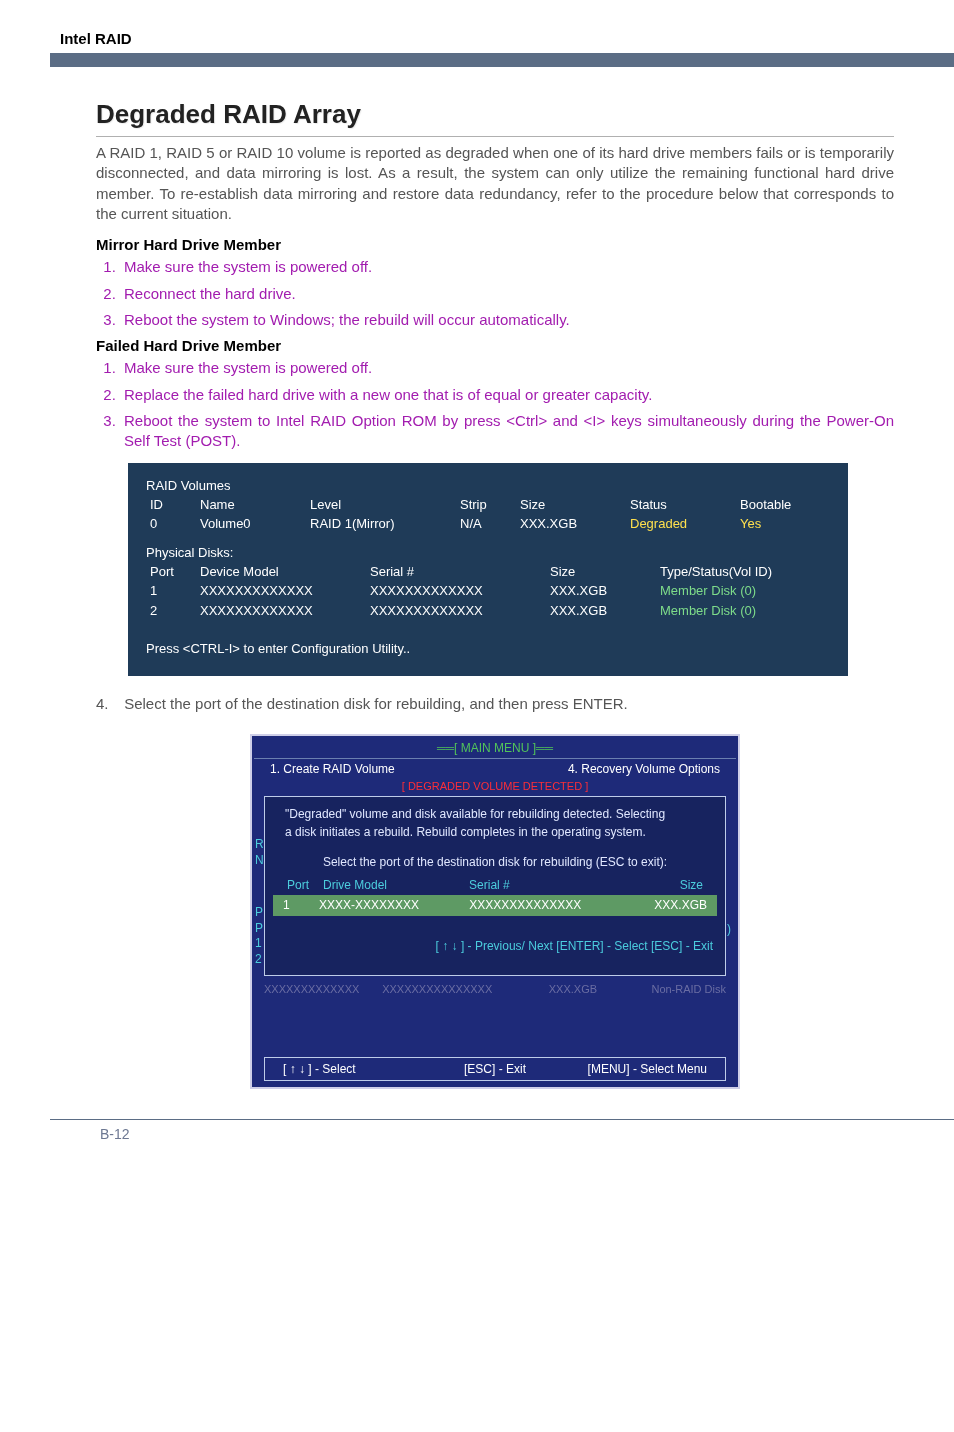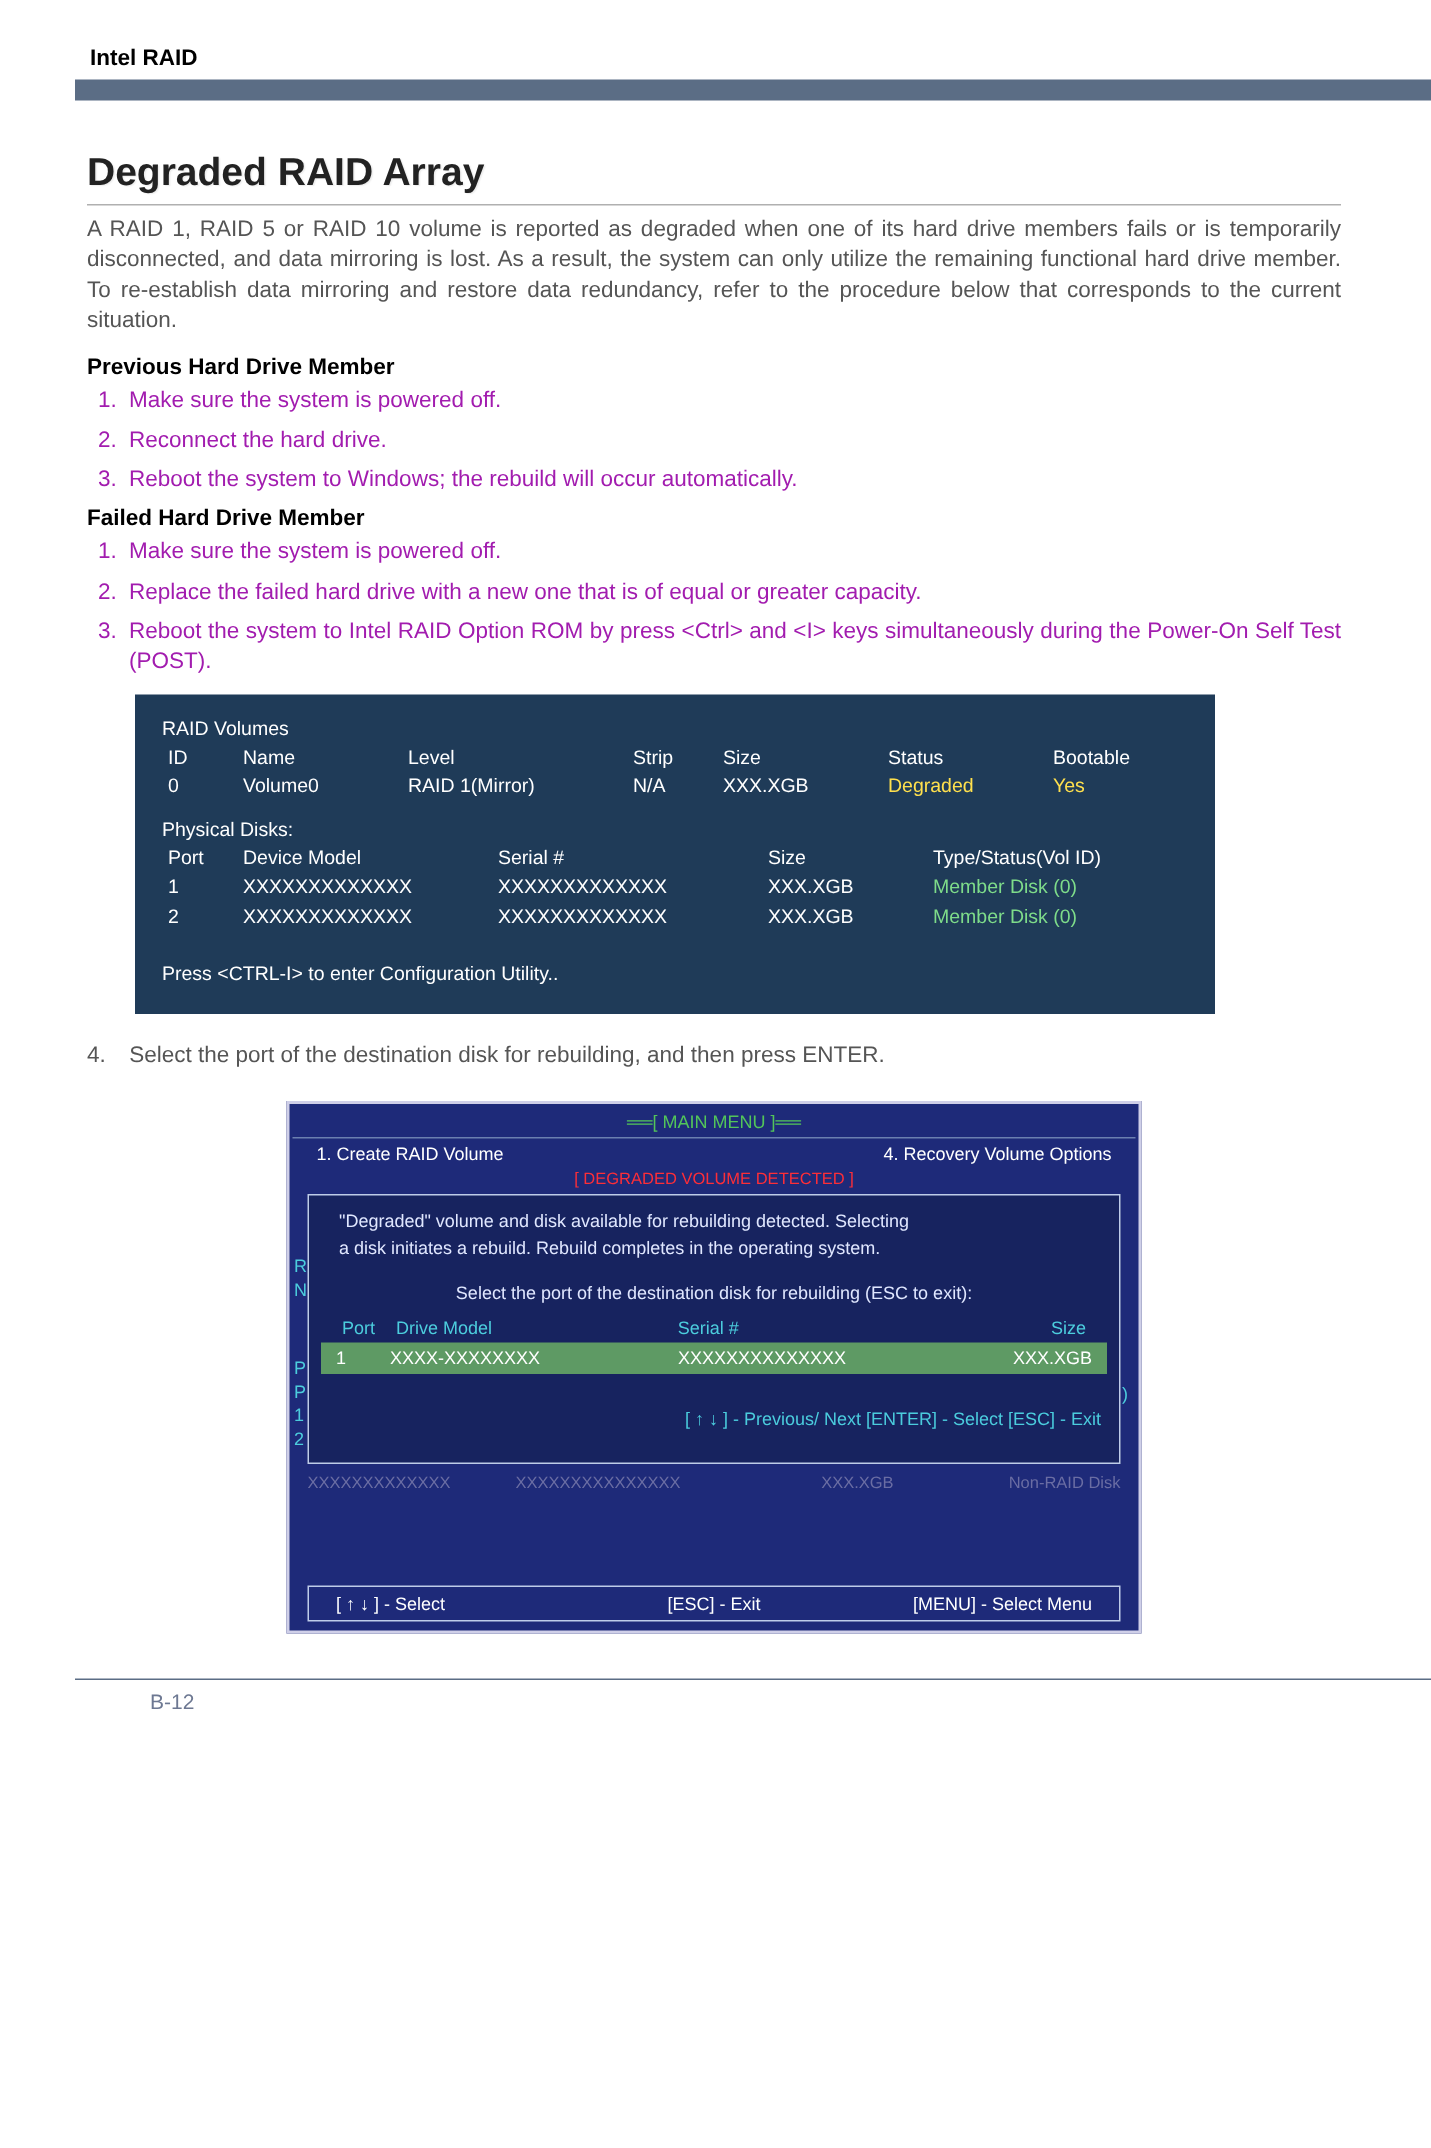--- a/index.html
+++ b/index.html
@@ -18,21 +18,21 @@
     font-size: 15px;
     padding: 0 0 6px 60px;
     color: #000;
   }
   .blue-bar {
     height: 14px;
     background: #5b6d85;
     margin-left: 50px;
   }
   .content {
-    padding: 30px 60px 0 58px;
+    padding: 30px 60px 0 96px;
     font-size: 15px;
     line-height: 1.35;
     color: #333333;
   }
   .section-title {
     font-size: 26px;
     font-weight: bold;
     color: #222;
     border-bottom: 1.5px solid #b0b0b0;
     padding-bottom: 4px;
@@ -71,21 +71,21 @@
   .bios-box td { padding: 1px 4px; white-space: nowrap; }
   .yellow { color: #ffe04d; }
   .green { color: #7edc8a; }
   .bios-section-label { padding-top: 10px; }
   .step4 { margin: 0 0 20px 0; color:#555; }
   .step4-num { display:inline-block; width:24px; }
 
   
   .rom-outer {
     margin: 16px auto 30px auto;
-    width: 570px;
+    width: 490px;
     background: #1e2a79;
     border: 2px solid #cfcfe8;
     padding: 2px;
     font-family: Arial, sans-serif;
     font-size: 12px;
     color: #fff;
   }
   .rom-title {
     text-align: center;
     color: #52c45a;
@@ -181,21 +181,21 @@
 <body>
 
 <div class="page">
   <div class="header-row">Intel RAID</div>
   <div class="blue-bar"></div>
 
   <div class="content">
     <div class="section-title">Degraded RAID Array</div>
     <p class="para">A RAID 1, RAID 5 or RAID 10 volume is reported as degraded when one of its hard drive members fails or is temporarily disconnected, and data mirroring is lost. As a result, the system can only utilize the remaining functional hard drive member. To re-establish data mirroring and restore data redundancy, refer to the procedure below that corresponds to the current situation.</p>
 
-    <div class="sub-head">Previous Hard Drive Member</div>
+    <div class="sub-head">Mirror Hard Drive Member</div>
     <ol class="steps">
       <li>Make sure the system is powered off.</li>
       <li>Reconnect the hard drive.</li>
       <li>Reboot the system to Windows; the rebuild will occur automatically.</li>
     </ol>
 
     <div class="sub-head">Failed Hard Drive Member</div>
     <ol class="steps">
       <li>Make sure the system is powered off.</li>
       <li>Replace the failed hard drive with a new one that is of equal or greater capacity.</li>

